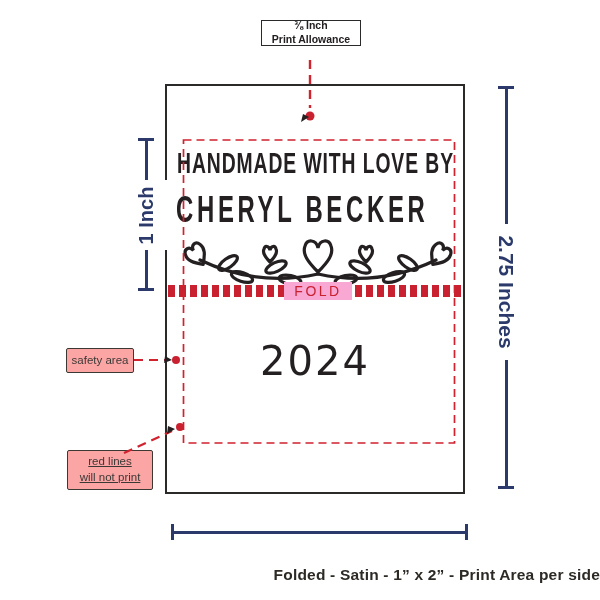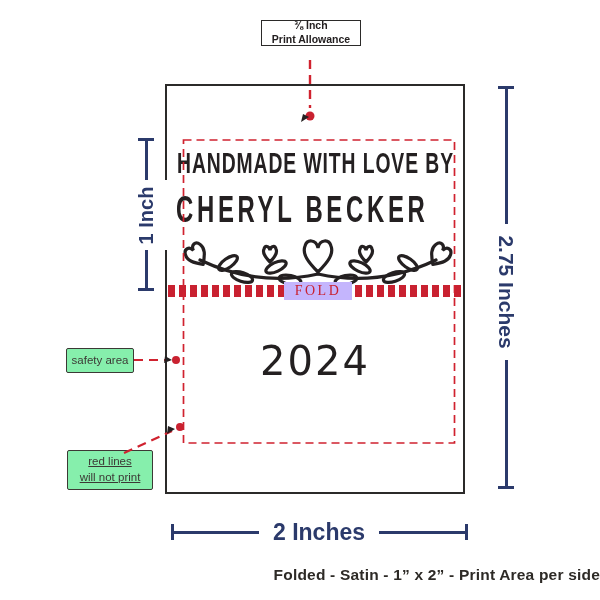--- a/index.html
+++ b/index.html
@@ -18,23 +18,23 @@
   }
   .hand-inner{display:inline-block;transform:scale(.92,1.42);transform-origin:center;}
   .title-line1{top:151px;font-size:21px;letter-spacing:1px;}
   .title-line2{top:194px;font-size:26px;letter-spacing:4px;}
   .vine-wrap{position:absolute;left:182px;top:230px;width:272px;height:56px;}
   .fold-band{
     position:absolute;left:168px;top:285px;width:295px;height:12px;
     background:repeating-linear-gradient(to right,#c92130 0 7px,#ffffff 7px 11px);
   }
   .fold-chip{
-    position:absolute;left:284px;top:282px;width:68px;height:18px;background:#c4b5fd;
+    position:absolute;left:284px;top:282px;width:68px;height:18px;background:#f9a8d4;
     display:flex;align-items:center;justify-content:center;
-    font-family:Liberation Serif, serif;font-size:14px;letter-spacing:2.5px;
+    font-family:Liberation Sans, sans-serif;font-size:14px;letter-spacing:2.5px;
     color:#c92130;font-weight:400;
   }
   .year-text{
     position:absolute;left:165px;top:338px;width:300px;text-align:center;
     font-family:"DejaVu Sans",sans-serif;font-size:40px;letter-spacing:2px;color:#242021;
   }
   
   .seam-box{
     position:absolute;left:261px;top:20px;width:100px;height:26px;background:#ffffff;
     border:1.5px solid #2b2a29;box-sizing:border-box;display:flex;flex-direction:column;
@@ -46,21 +46,21 @@
   .dim-v{width:2.5px;}
   .dim-h{height:2.5px;}
   .dim-label{
     position:absolute;background:#ffffff;display:flex;align-items:center;justify-content:center;
     color:#2b3a6b;font-weight:700;white-space:nowrap;
   }
   .rot-ccw{transform:rotate(-90deg);}
   .rot-cw{transform:rotate(90deg);}
   
   .note-box{
-    position:absolute;background:#86efac;border:1.5px solid #3c3935;border-radius:2px;
+    position:absolute;background:#fca5a5;border:1.5px solid #3c3935;border-radius:2px;
     box-sizing:border-box;display:flex;flex-direction:column;align-items:center;justify-content:center;
     font-size:11.5px;color:#3c3935;line-height:1.35;text-align:center;
   }
   .note-safety{left:66px;top:348px;width:68px;height:25px;}
   .note-redlines{left:67px;top:450px;width:86px;height:40px;text-decoration:underline;}
   
   .caption{
     position:absolute;right:0;top:566px;width:584px;text-align:right;
     font-size:15.5px;font-weight:700;color:#2d2a26;letter-spacing:.2px;
   }
@@ -127,23 +127,20 @@
   <div class="dim dim-v" style="left:505px;top:86px;height:402px;"></div>
   <div class="dim dim-h" style="left:498px;top:86px;width:16px;"></div>
   <div class="dim dim-h" style="left:498px;top:486px;width:16px;"></div>
   <div class="dim-label" style="left:487px;top:224px;width:38px;height:136px;font-size:21px;">
     <span class="rot-cw">2.75 Inches</span>
   </div>
 
   <div class="dim dim-h" style="left:171px;top:531px;width:297px;"></div>
   <div class="dim dim-v" style="left:171px;top:524px;height:16px;"></div>
   <div class="dim dim-v" style="left:465px;top:524px;height:16px;"></div>
-  <div class="dim-label" style="left:259px;top:514px;width:120px;height:36px;font-size:23px;">
-    <span>2 Inches</span>
-  </div>
 
   <div class="note-box note-safety">
     <span>safety area</span>
   </div>
   <div class="note-box note-redlines">
     <span>red lines</span>
     <span>will not print</span>
   </div>
 
   <svg class="overlay" viewBox="0 0 600 600">

